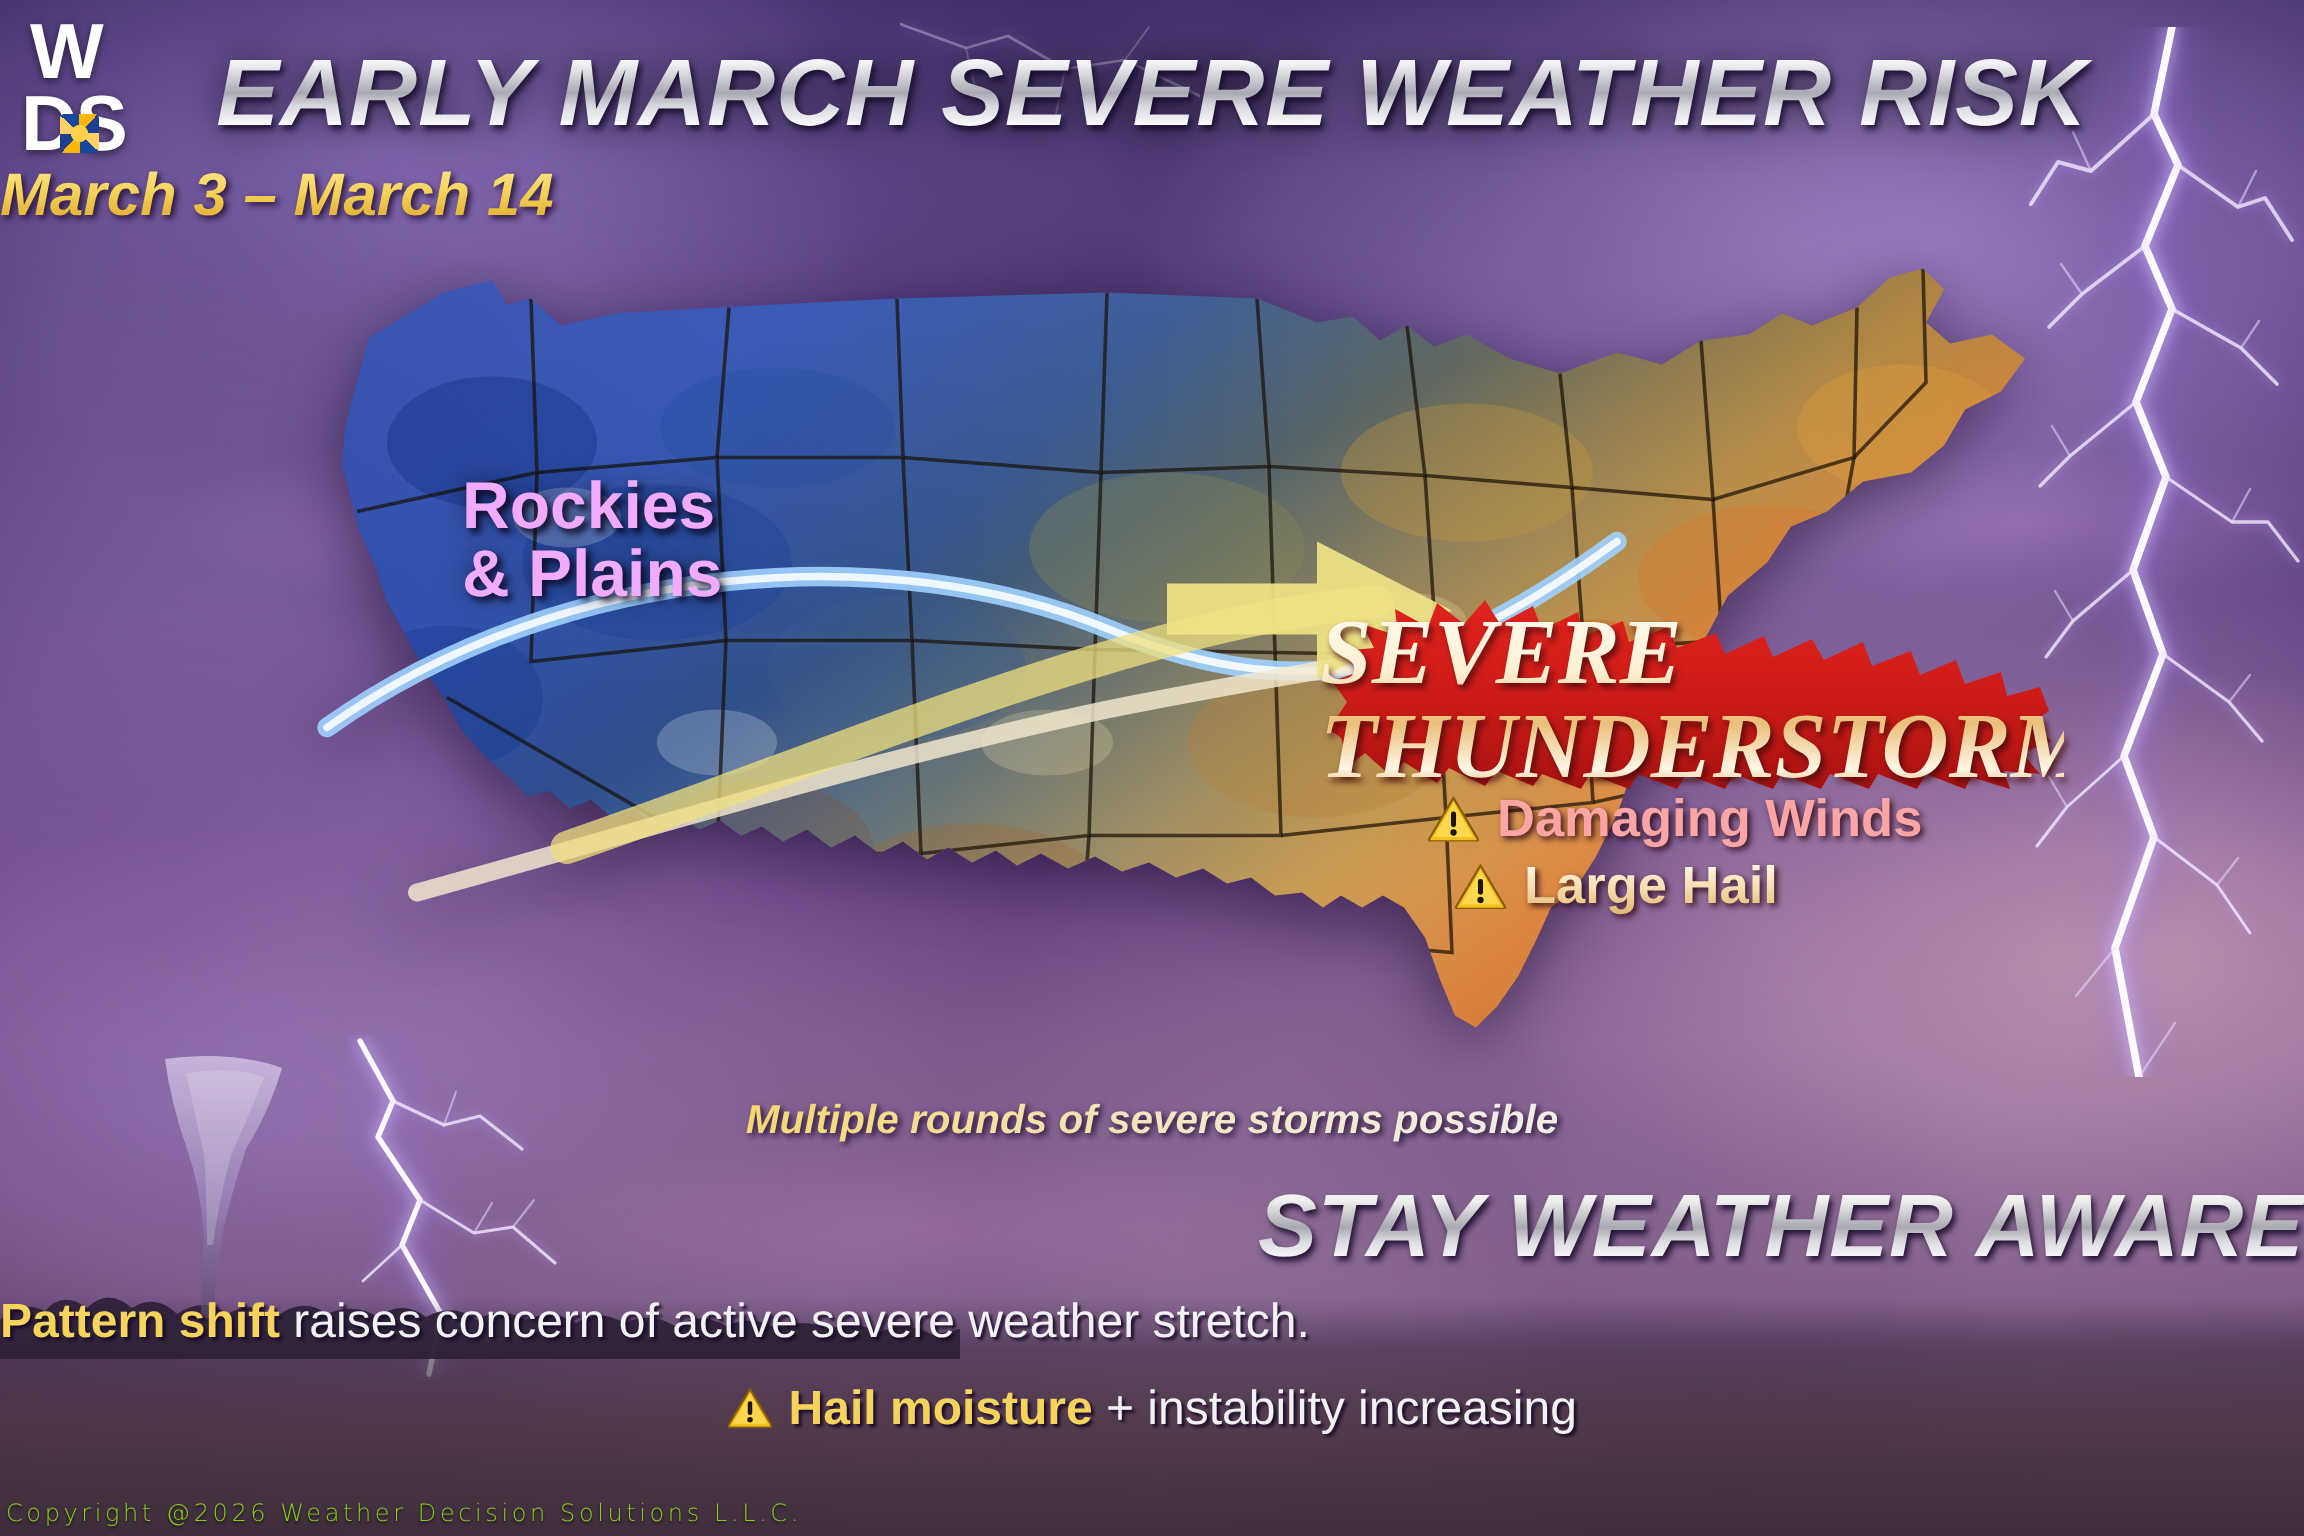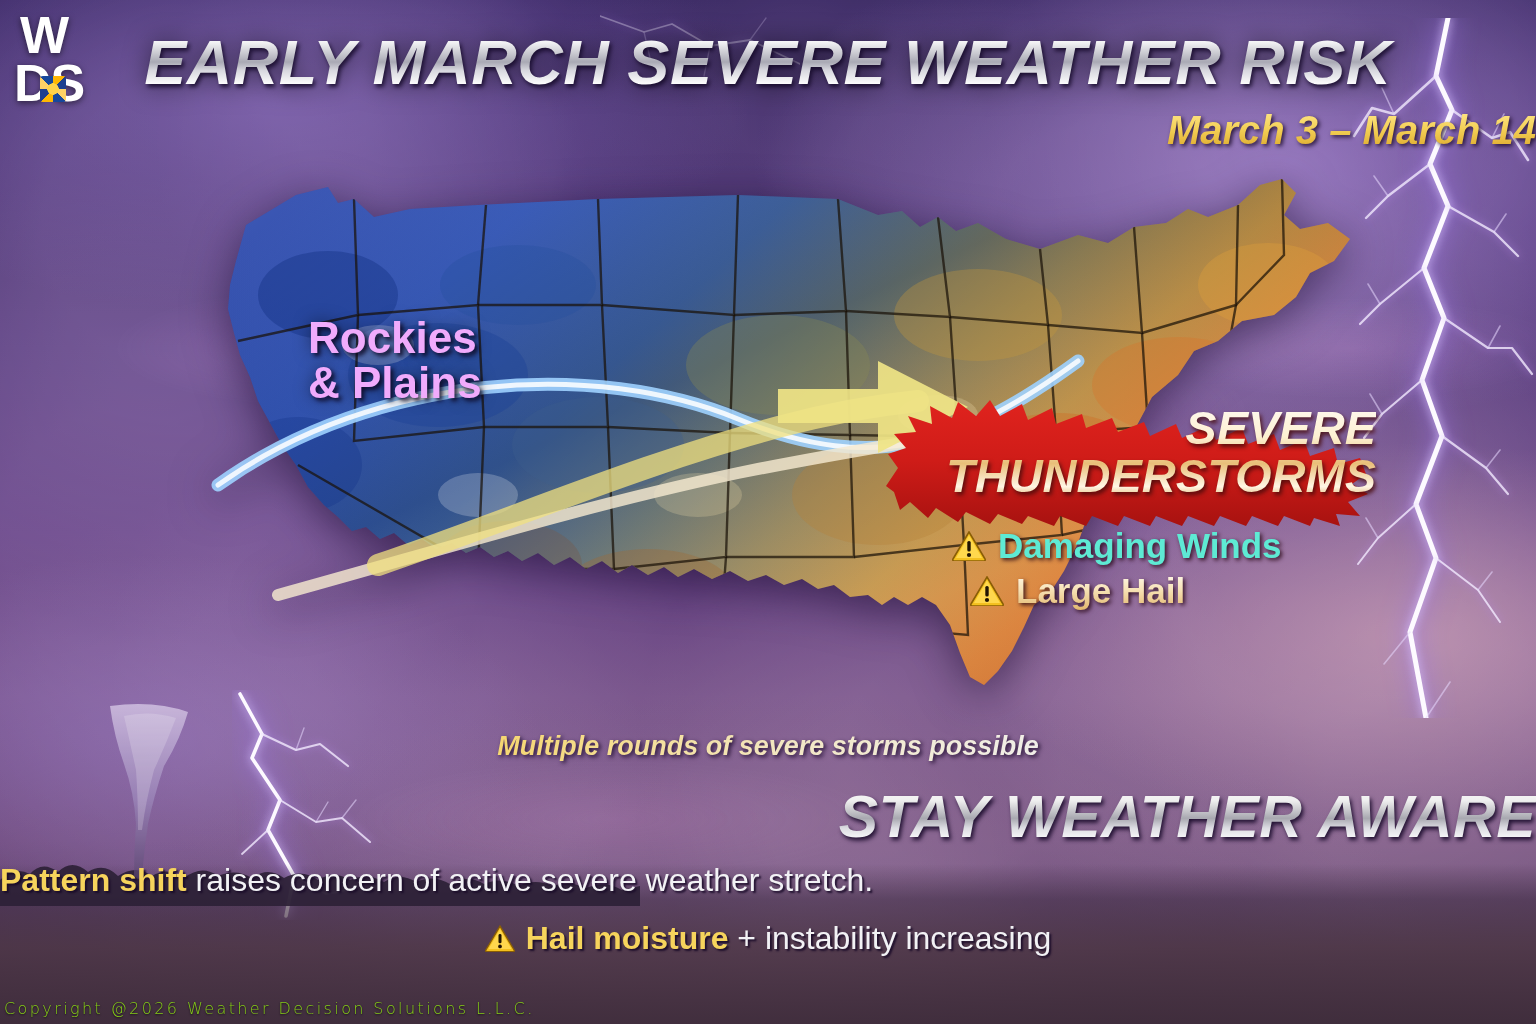--- a/index.html
+++ b/index.html
@@ -64,50 +64,50 @@
     background:
       radial-gradient(circle at 50% 50%, #ffd24a 0 30%, rgba(255,210,74,0) 32%),
       conic-gradient(from 0deg,#ffb703 0 12%,#1d3f8f 12% 25%,#ffd166 25% 37%,#17489c 37% 50%,#ffb703 50% 62%,#1d3f8f 62% 75%,#ffd166 75% 87%,#17489c 87% 100%);}
 
   .title{position:absolute;left:0;right:0;top:26px;text-align:center;
     font-size:63px;font-weight:800;font-style:italic;letter-spacing:.5px;
     -webkit-text-stroke:0;
     background:linear-gradient(180deg,#ffffff 0%,#f4f4f6 22%,#a9a9b4 50%,#d8d8df 62%,#ffffff 82%,#b9b9c4 100%);
     -webkit-background-clip:text;background-clip:text;color:transparent;
     filter:drop-shadow(2px 3px 2px rgba(20,8,40,.85)) drop-shadow(0 0 12px rgba(0,0,0,.5));}
-  .subtitle{position:absolute;left:0;right:0;top:108px;text-align:right;
+  .subtitle{position:absolute;left:0;right:0;top:108px;text-align:left;
     font-size:40px;font-weight:700;font-style:italic;
     background:linear-gradient(180deg,#ffe98f 0%,#f3cf55 48%,#d9a327 100%);
     -webkit-background-clip:text;background-clip:text;color:transparent;
     filter:drop-shadow(2px 2px 2px rgba(30,12,44,.9));}
 
   
   .mapwrap{position:absolute;left:178px;top:165px;width:1210px;height:560px;}
   .mapwrap svg{display:block;width:100%;height:100%;
     filter:drop-shadow(0 10px 22px rgba(20,6,40,.55));}
 
   
   .rockies{position:absolute;left:308px;top:316px;
     font-size:44px;font-weight:800;line-height:1.02;color:#f0abfc;
     text-shadow:3px 3px 4px rgba(12,6,30,.85),0 0 16px rgba(0,0,0,.5);}
 
   
   .splat{position:absolute;left:886px;top:396px;width:486px;height:130px;}
-  .severe{position:absolute;left:880px;top:404px;width:496px;text-align:right;
-    font-size:47px;font-weight:800;font-style:italic;line-height:1.02;letter-spacing:0px;
+  .severe{position:absolute;left:880px;top:404px;width:496px;text-align:left;
+    font-size:62px;font-weight:800;font-style:italic;line-height:1.02;letter-spacing:0px;
     background:linear-gradient(180deg,#fffaf0 0%,#fdf0d2 34%,#e9bf79 62%,#fff6e4 86%,#dfae62 100%);
     -webkit-background-clip:text;background-clip:text;color:transparent;
-    filter:drop-shadow(2px 3px 2px rgba(70,10,10,.85));}
+    filter:drop-shadow(2px 3px 2px rgba(70,10,10,.85));font-family:Liberation Serif, serif;}
 
   .hazards{position:absolute;left:952px;top:528px;width:420px;}
   .hz{display:flex;align-items:center;gap:12px;margin-bottom:8px;}
   .hz .tri{flex:0 0 auto;width:34px;height:30px;}
   .hz .lbl{font-size:35px;font-weight:700;line-height:1.05;
     filter:drop-shadow(2px 2px 2px rgba(40,6,20,.9));}
-  .hz .lbl.white{color:#5eead4;}
+  .hz .lbl.white{color:#fca5a5;}
   .hz .lbl.gold{background:linear-gradient(180deg,#fff9ec 0%,#f7e2b6 45%,#e3b76e 100%);
     -webkit-background-clip:text;background-clip:text;color:transparent;}
 
   
   .msg1{position:absolute;left:0;right:0;top:731px;text-align:center;
     font-size:27px;font-weight:700;font-style:italic;
     background:linear-gradient(100deg,#ffe87f 0%,#f6d35e 28%,#f2e7c6 52%,#f0f0f2 72%,#e9e9ee 100%);
     -webkit-background-clip:text;background-clip:text;color:transparent;
     filter:drop-shadow(2px 2px 2px rgba(28,10,44,.92));}
   .msg2{position:absolute;left:0;right:0;top:783px;text-align:right;

